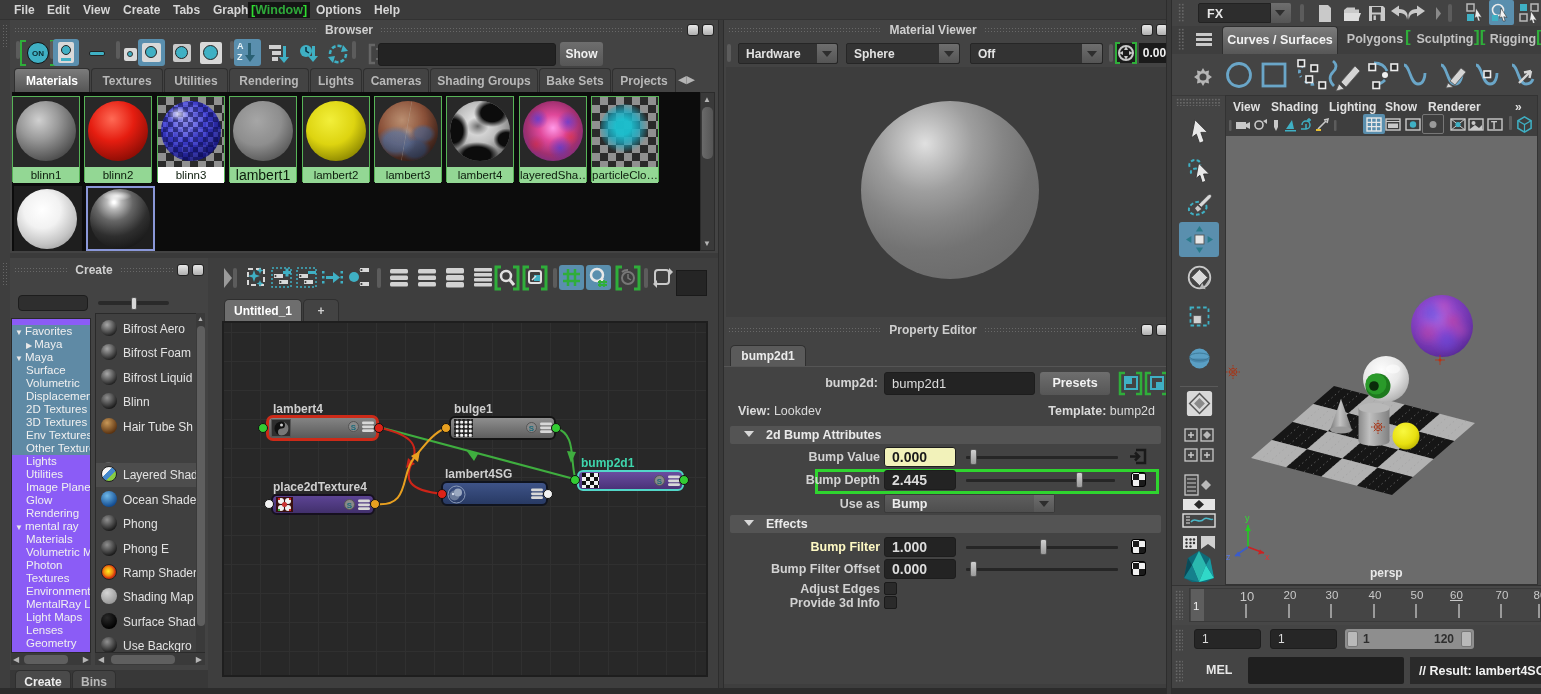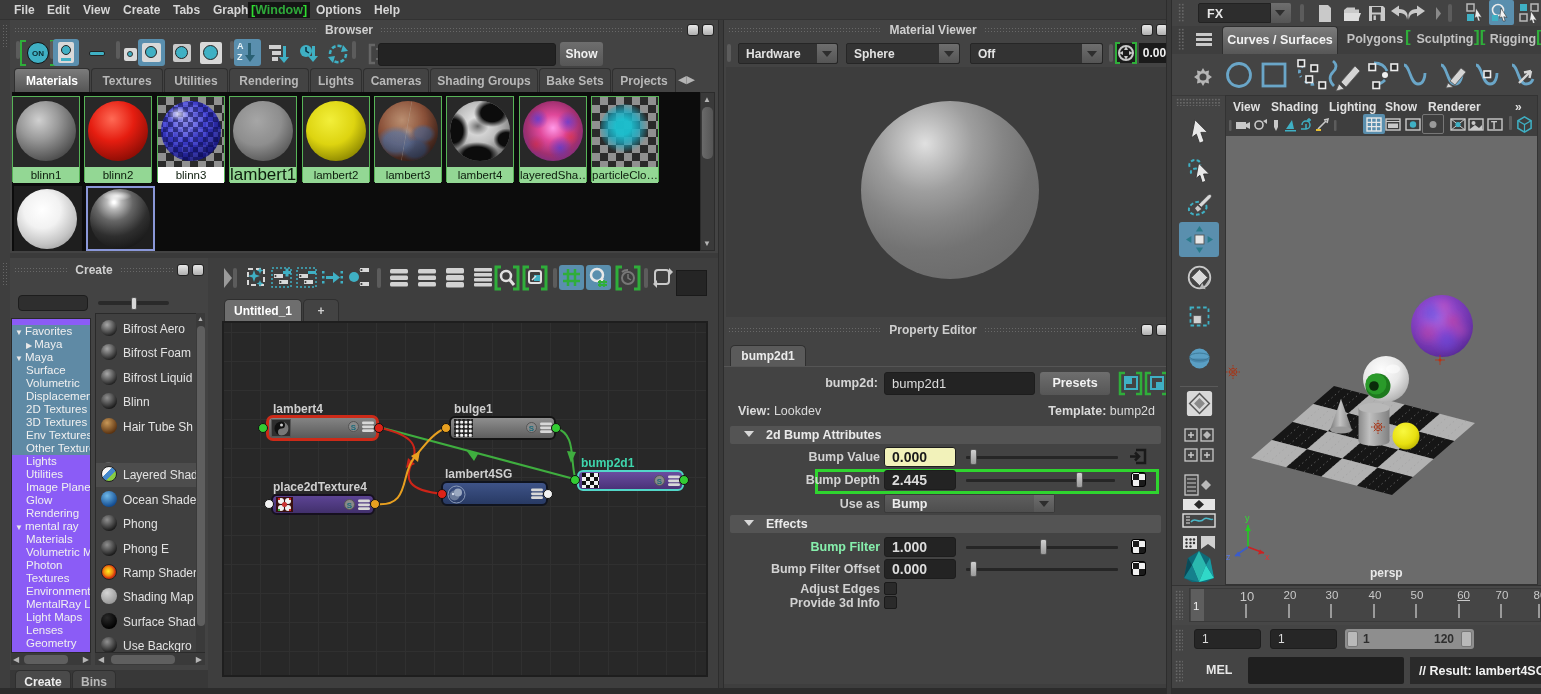--- a/index.html
+++ b/index.html
@@ -134,21 +134,21 @@
             <div class="abs" style="left:3px;top:4px;width:60px;height:60px;border-radius:50%;background:radial-gradient(circle at 40% 32%, rgba(150,150,255,.9), rgba(60,60,230,.82) 40%, rgba(20,20,140,.82) 75%, rgba(8,8,60,.9));"></div>
             <div class="abs" style="left:3px;top:4px;width:60px;height:60px;border-radius:50%;background-image:linear-gradient(45deg,rgba(10,10,70,.55) 25%,transparent 25%,transparent 75%,rgba(10,10,70,.55) 75%),linear-gradient(45deg,rgba(10,10,70,.55) 25%,transparent 25%,transparent 75%,rgba(10,10,70,.55) 75%);background-position:2px 1px,7px 6px;background-size:10px 10px;"></div>
             <div class="abs" style="left:10px;top:10px;width:20px;height:14px;border-radius:50%;background:radial-gradient(rgba(255,255,255,.75), rgba(255,255,255,0) 70%);"></div>
           </div>
 <div class="abs" style="left:0;top:70px;width:66px;height:16px;background:#ffffff;color:#0c1c0c;font-size:11.5px;text-align:center;line-height:16px;overflow:hidden;white-space:nowrap;">blinn3</div>
 </div>
 <div class="abs" style="left:217px;top:4px;width:68px;height:86px;border:1px solid #57b457;">
 <div class="abs" style="left:0;top:0;width:66px;height:70px;background:#282828;overflow:hidden;">
             <div class="abs" style="left:3px;top:4px;width:60px;height:60px;border-radius:50%;background:radial-gradient(circle at 40% 33%, #a6a6a6, #8e8e8e 45%, #5a5a5a 78%, #383838 98%);"></div>
           </div>
-<div class="abs" style="left:0;top:70px;width:66px;height:16px;background:#93d794;color:#0c1c0c;font-size:17px;text-align:center;line-height:16px;overflow:hidden;white-space:nowrap;">lambert1</div>
+<div class="abs" style="left:0;top:70px;width:66px;height:16px;background:#93d794;color:#0c1c0c;font-size:14px;text-align:center;line-height:16px;overflow:hidden;white-space:nowrap;">lambert1</div>
 </div>
 <div class="abs" style="left:290px;top:4px;width:68px;height:86px;border:1px solid #57b457;">
 <div class="abs" style="left:0;top:0;width:66px;height:70px;background:#282828;overflow:hidden;">
             <div class="abs" style="left:3px;top:4px;width:60px;height:60px;border-radius:50%;background:radial-gradient(circle at 40% 32%, #f2ef3a, #ddd410 45%, #8a8500 80%, #3a3800 98%);"></div>
           </div>
 <div class="abs" style="left:0;top:70px;width:66px;height:16px;background:#93d794;color:#0c1c0c;font-size:11.5px;text-align:center;line-height:16px;overflow:hidden;white-space:nowrap;">lambert2</div>
 </div>
 <div class="abs" style="left:362px;top:4px;width:68px;height:86px;border:1px solid #57b457;">
 <div class="abs" style="left:0;top:0;width:66px;height:70px;background:#282828;overflow:hidden;">
             <div class="abs" style="left:3px;top:4px;width:60px;height:60px;border-radius:50%;background:radial-gradient(circle at 40% 32%, #a87858, #8a5038 40%, #5a3428 75%, #241410 98%);"></div>
@@ -630,21 +630,21 @@
 <div class="abs" style="left:160px;top:174px;width:171px;height:19px;background:linear-gradient(#5e5e5e,#4e4e4e);border:1px solid #3a3a3a;border-radius:2px;">
 <div class="abs" style="left:7px;top:2px;color:#ececec;font-size:12.5px;font-weight:bold;">Bump</div>
 <div class="abs" style="right:0;top:0;width:20px;height:17px;background:linear-gradient(#6e6e6e,#555);">
           <div class="abs" style="left:5px;top:6px;width:0;height:0;border-left:5px solid transparent;border-right:5px solid transparent;border-top:6px solid #2e2e2e;"></div>
         </div>
       </div>
 <div class="abs" style="left:6px;top:195px;width:431px;height:18px;background:#545454;border-radius:2px;">
 <div class="abs" style="left:14px;top:5px;width:0;height:0;border-left:5px solid transparent;border-right:5px solid transparent;border-top:6px solid #d8d8d8;"></div>
 <div class="abs" style="left:36px;top:2px;color:#eaeaea;font-size:12.5px;font-weight:bold;">Effects</div>
       </div>
-<div class="abs" style="left:0;top:220px;width:156px;text-align:right;color:#86efac;font-size:12.5px;font-weight:bold;">Bump Filter</div>
+<div class="abs" style="left:0;top:220px;width:156px;text-align:right;color:#fef9c3;font-size:12.5px;font-weight:bold;">Bump Filter</div>
 <div class="fld" style="left:160px;top:217px;width:72px;height:20px;background:#232323;font-weight:bold;">1.000</div>
 <div class="abs" style="left:242px;top:226px;width:152px;height:3px;background:#262626;border-radius:1px;"></div>
 <div class="abs" style="left:316px;top:219px;width:7px;height:16px;background:linear-gradient(#d0d0d0,#9a9a9a);border:1px solid #555;border-radius:2px;"></div>
 <div class="abs" style="left:407px;top:219px;width:15px;height:15px;background:#1a1a1a;border-radius:3px;background-image:linear-gradient(45deg,#f0f0f0 25%,transparent 25%,transparent 75%,#f0f0f0 75%),linear-gradient(45deg,#f0f0f0 25%,transparent 25%,transparent 75%,#f0f0f0 75%);background-position:1px 1px,7px 7px;background-size:12px 12px;border:1px solid #000;"></div>
 <div class="abs" style="left:0;top:242px;width:156px;text-align:right;color:#d2d2d2;font-size:12.5px;font-weight:bold;">Bump Filter Offset</div>
 <div class="fld" style="left:160px;top:239px;width:72px;height:20px;background:#232323;font-weight:bold;">0.000</div>
 <div class="abs" style="left:242px;top:248px;width:152px;height:3px;background:#262626;border-radius:1px;"></div>
 <div class="abs" style="left:246px;top:241px;width:7px;height:16px;background:linear-gradient(#d0d0d0,#9a9a9a);border:1px solid #555;border-radius:2px;"></div>
 <div class="abs" style="left:407px;top:241px;width:15px;height:15px;background:#1a1a1a;border-radius:3px;background-image:linear-gradient(45deg,#f0f0f0 25%,transparent 25%,transparent 75%,#f0f0f0 75%),linear-gradient(45deg,#f0f0f0 25%,transparent 25%,transparent 75%,#f0f0f0 75%);background-position:1px 1px,7px 7px;background-size:12px 12px;border:1px solid #000;"></div>
 <div class="abs" style="left:0;top:262px;width:156px;text-align:right;color:#d2d2d2;font-size:12.5px;font-weight:bold;">Adjust Edges</div>
@@ -1014,21 +1014,21 @@
 <div class="abs" style="left:65px;top:589px;width:20px;text-align:center;color:#c9c9c9;font-size:13px;">10</div>
 <div class="abs" style="left:73px;top:604px;width:1.5px;height:14px;background:#9a9a9a;"></div>
 <div class="abs" style="left:108px;top:589px;width:20px;text-align:center;color:#c9c9c9;font-size:11.5px;">20</div>
 <div class="abs" style="left:116px;top:604px;width:1.5px;height:14px;background:#9a9a9a;"></div>
 <div class="abs" style="left:150px;top:589px;width:20px;text-align:center;color:#c9c9c9;font-size:11.5px;">30</div>
 <div class="abs" style="left:158px;top:604px;width:1.5px;height:14px;background:#9a9a9a;"></div>
 <div class="abs" style="left:193px;top:589px;width:20px;text-align:center;color:#c9c9c9;font-size:11.5px;">40</div>
 <div class="abs" style="left:201px;top:604px;width:1.5px;height:14px;background:#9a9a9a;"></div>
 <div class="abs" style="left:235px;top:589px;width:20px;text-align:center;color:#c9c9c9;font-size:11.5px;">50</div>
 <div class="abs" style="left:243px;top:604px;width:1.5px;height:14px;background:#9a9a9a;"></div>
-<div class="abs" style="left:278px;top:589px;width:20px;text-align:right;color:#c9c9c9;font-size:11.5px;text-decoration:underline;">60</div>
+<div class="abs" style="left:278px;top:589px;width:20px;text-align:left;color:#c9c9c9;font-size:11.5px;text-decoration:underline;">60</div>
 <div class="abs" style="left:286px;top:604px;width:1.5px;height:14px;background:#9a9a9a;"></div>
 <div class="abs" style="left:320px;top:589px;width:20px;text-align:center;color:#c9c9c9;font-size:11.5px;">70</div>
 <div class="abs" style="left:328px;top:604px;width:1.5px;height:14px;background:#9a9a9a;"></div>
 <div class="abs" style="left:358px;top:589px;width:20px;text-align:center;color:#c9c9c9;font-size:11.5px;">80</div>
 <div class="abs" style="left:366px;top:604px;width:1.5px;height:14px;background:#9a9a9a;"></div>
 <div class="abs" style="left:0;top:625px;width:369px;height:29px;background:#444;"></div>
 <div class="abs" style="left:3px;top:629px;width:8px;height:22px;background-image:radial-gradient(circle,#686868 0.8px,transparent 1px);background-size:3.2px 3.2px;"></div>
 <div class="fld" style="left:22px;top:629px;width:67px;height:20px;background:#262626;font-size:12px;">1</div>
 <div class="fld" style="left:98px;top:629px;width:67px;height:20px;background:#262626;font-size:12px;">1</div>
 <div class="abs" style="left:173px;top:629px;width:129px;height:20px;background:#8e8e8e;border-radius:3px;">

